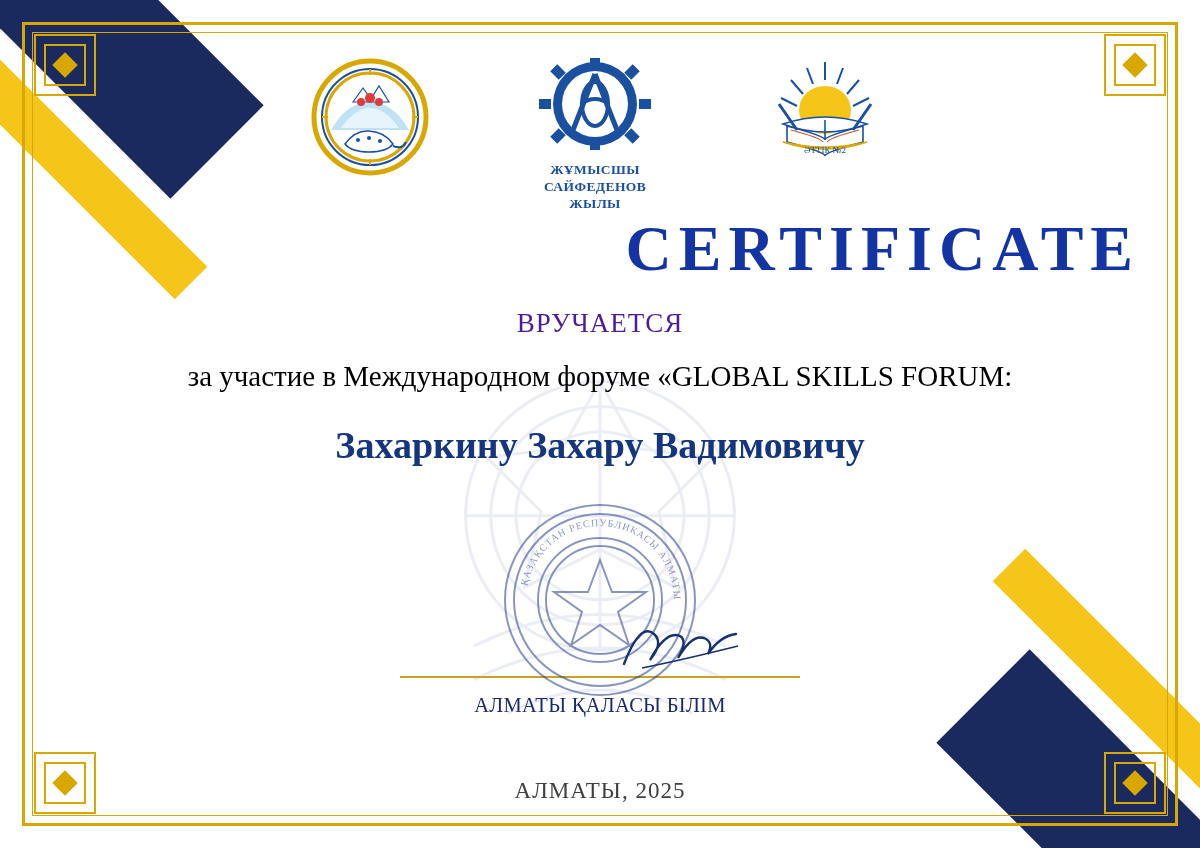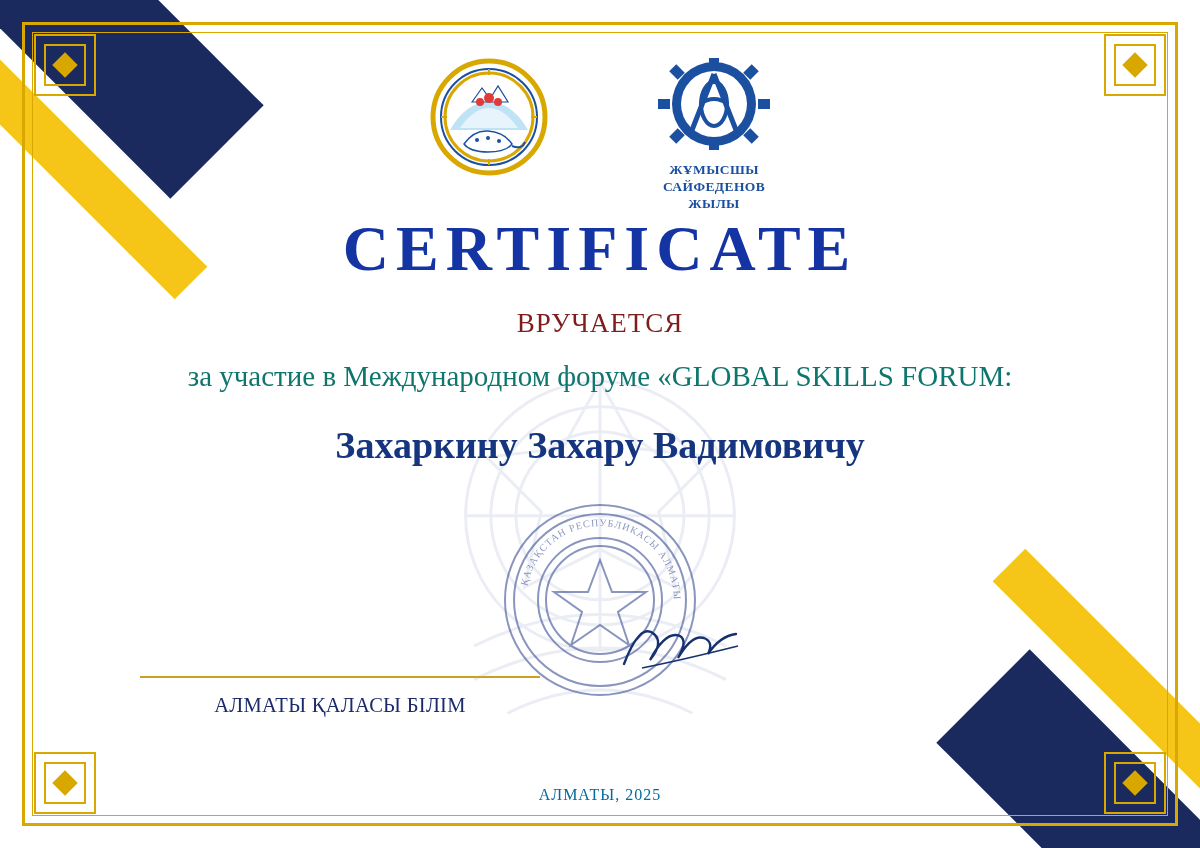--- a/index.html
+++ b/index.html
@@ -136,53 +136,55 @@
   }
   .logo { position: relative; }
 
   .title {
     margin-top: 14px;
     font-size: 64px;
     font-weight: bold;
     letter-spacing: 7px;
     color: #1434a4;
     font-family: "Liberation Serif", serif;
+    text-align: right;
   }
 
   .subtitle {
     margin-top: 22px;
     font-size: 27px;
-    color: #7f1d1d;
+    color: #4c1d95;
     letter-spacing: 1px;
   }
 
   .event-line {
     margin-top: 16px;
     font-size: 29px;
-    color: #0f766e;
+    color: #000000;
     line-height: 1.45;
   }
 
   .recipient {
     margin-top: 26px;
     font-size: 38px;
     font-weight: bold;
     color: #15357f;
     font-family: Liberation Serif, serif;
   }
 
   
   .sign-area {
     position: absolute;
     left: 140px;
     right: 140px;
     bottom: 128px;
     display: flex;
     justify-content: space-between;
     align-items: center;
+    flex-direction: column;
   }
   .sign-col { position: relative; }
   .sign-left { width: 400px; text-align: center; }
   .sign-right { width: 320px; text-align: center; }
   .sign-rule {
     height: 2px;
     background: #caa21f;
     margin-bottom: 14px;
   }
   .sign-text {
@@ -215,22 +217,22 @@
     width: 140px;
     height: 70px;
     pointer-events: none;
   }
 
   .place-date {
     position: absolute;
     left: 0; right: 0;
     bottom: 44px;
     text-align: center;
-    font-size: 16px;
-    color: #0369a1;
+    font-size: 23px;
+    color: #404040;
     letter-spacing: 1px;
   }
 </style>
 </head>
 <body>
 
 <div class="certificate">
 
   <div class="ribbon ribbon-tl-navy"></div>
   <div class="ribbon ribbon-tl-gold"></div>
@@ -320,20 +322,37 @@
           <path d="M42 46 q14 -10 28 0" stroke="#1b4fa0" stroke-width="4" fill="none"></path>
           <ellipse cx="56" cy="46" rx="13" ry="22" fill="none" stroke="#1b4fa0" stroke-width="4"></ellipse>
         </svg>
         <div style="font-size:13.5px;font-weight:bold;color:#1b4fa0;line-height:1.25;letter-spacing:.4px;margin-top:4px;">
           <div>ЖҰМЫСШЫ</div>
           <div>САЙФЕДЕНОВ</div>
           <div>ЖЫЛЫ</div>
         </div>
       </div>
 
+      <div class="logo">
+        <svg width="128" height="112" viewBox="0 0 128 112">
+          <g stroke="#1b4fa0" stroke-width="2" fill="none">
+            <path d="M64 4 v18 M46 10 l6 16 M82 10 l-6 16 M30 22 l12 14 M98 22 l-12 14 M20 40 l16 8 M108 40 l-16 8"></path>
+          </g>
+          <ellipse cx="64" cy="52" rx="26" ry="24" fill="#f5c518"></ellipse>
+          <path d="M22 66 q42 -14 84 0 q-42 16 -84 0z" fill="#ffffff" stroke="#1b4fa0" stroke-width="1.6"></path>
+          <path d="M64 62 v20" stroke="#1b4fa0" stroke-width="1.6"></path>
+          <path d="M26 68 q38 10 38 14 q0 -4 38 -14 l0 16 q-38 10 -38 14 q0 -4 -38 -14z" fill="#ffffff" stroke="#1b4fa0" stroke-width="1.6"></path>
+          <path d="M30 72 q30 8 32 12" stroke="#d05a2a" stroke-width="1.2" fill="none"></path>
+          <path d="M98 72 q-30 8 -32 12" stroke="#d05a2a" stroke-width="1.2" fill="none"></path>
+          <path d="M18 46 l18 26" stroke="#1b4fa0" stroke-width="3" fill="none"></path>
+          <path d="M110 46 l-18 26" stroke="#1b4fa0" stroke-width="3" fill="none"></path>
+          <path d="M22 84 q42 14 84 0 q-42 10 -84 0z" fill="#ffffff" stroke="#d8a800" stroke-width="1.4"></path>
+          <text x="64" y="95" font-size="9" font-family="Liberation Serif, serif" fill="#1b4fa0" text-anchor="middle">ӘТТІК №2</text>
+        </svg>
+      </div>
 
     </div>
 
     <div class="title">CERTIFICATE</div>
 
     <div class="subtitle">ВРУЧАЕТСЯ</div>
 
     <div class="event-line">
       <div>за участие в  Международном форуме «GLOBAL SKILLS FORUM:</div>
     </div>

